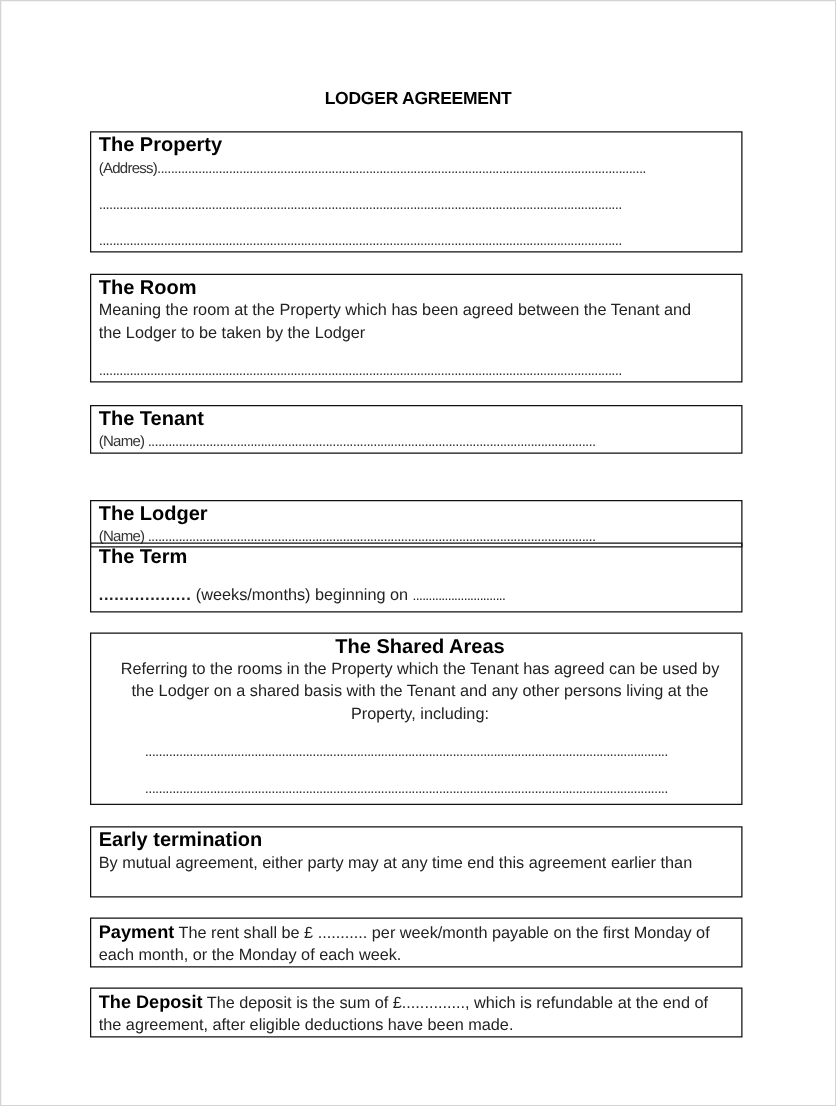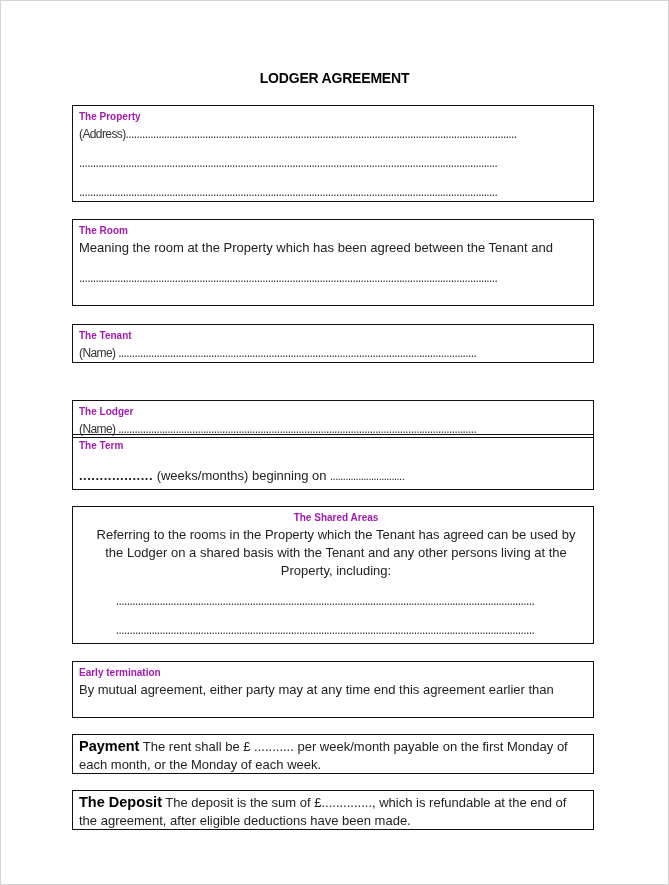--- a/index.html
+++ b/index.html
@@ -2,21 +2,21 @@
 <html><head>
 <meta charset="utf-8">
 <style>
   html, body { margin:0; padding:0; }
   body { width:669px; height:885px; background:#ffffff; position:relative; overflow:hidden; }
   .page { position:absolute; left:0; top:0; width:667px; height:883px; border:1px solid #d4d4d4; background:#fff; }
   .title { position:absolute; left:0; width:669px; top:70px; text-align:center;
     font-family:"Liberation Sans", sans-serif; font-weight:bold; font-size:14px; color:#000; letter-spacing:-0.2px; }
   .box { position:absolute; left:72px; width:522px; border:1.5px solid #111; box-sizing:border-box;
     padding:2px 0 0 6px; font-family:"DejaVu Sans", sans-serif; font-size:12px; color:#222; }
-  .h { font-family:"Liberation Sans", sans-serif; font-weight:bold; font-size:10px; color:#a21caf; line-height:17px; display:block; }
+  .h { font-family:"Liberation Sans", sans-serif; font-weight:bold; font-size:16px; color:#000000; line-height:17px; display:block; }
   .hi { font-family:"Liberation Sans", sans-serif; font-weight:bold; font-size:14.5px; color:#000; }
   .t { font-family:"Liberation Sans", sans-serif; font-size:13px; line-height:18px; color:#222; display:block; white-space:nowrap; }
   .dots { font-family:Liberation Sans, sans-serif; font-size:12px; line-height:18px; color:#333; display:block; white-space:nowrap; overflow:hidden; width:492px; letter-spacing:-0.6px; }
 </style>
 </head>
 <body>
 
 <div class="page"></div>
 
 <div class="title">LODGER AGREEMENT</div>
@@ -24,20 +24,21 @@
 <div class="box" style="top:105px;height:97px;">
   <span class="h">The Property</span>
   <span class="dots">(Address)...............................................................................................................................................</span>
   <span class="dots" style="margin-top:11px;">.........................................................................................................................................................</span>
   <span class="dots" style="margin-top:11px;">.........................................................................................................................................................</span>
 </div>
 
 <div class="box" style="top:219px;height:87px;">
   <span class="h">The Room</span>
   <span class="t">Meaning the room at the Property which has been agreed between the Tenant and</span>
+  <span class="t">the Lodger to be taken by the Lodger</span>
   <span class="dots" style="margin-top:12px;">.........................................................................................................................................................</span>
 </div>
 
 <div class="box" style="top:324px;height:39px;">
   <span class="h">The Tenant</span>
   <span class="dots">(Name)  ...................................................................................................................................</span>
 </div>
 
 <div class="box" style="top:400px;height:38px;">
   <span class="h">The Lodger</span>

